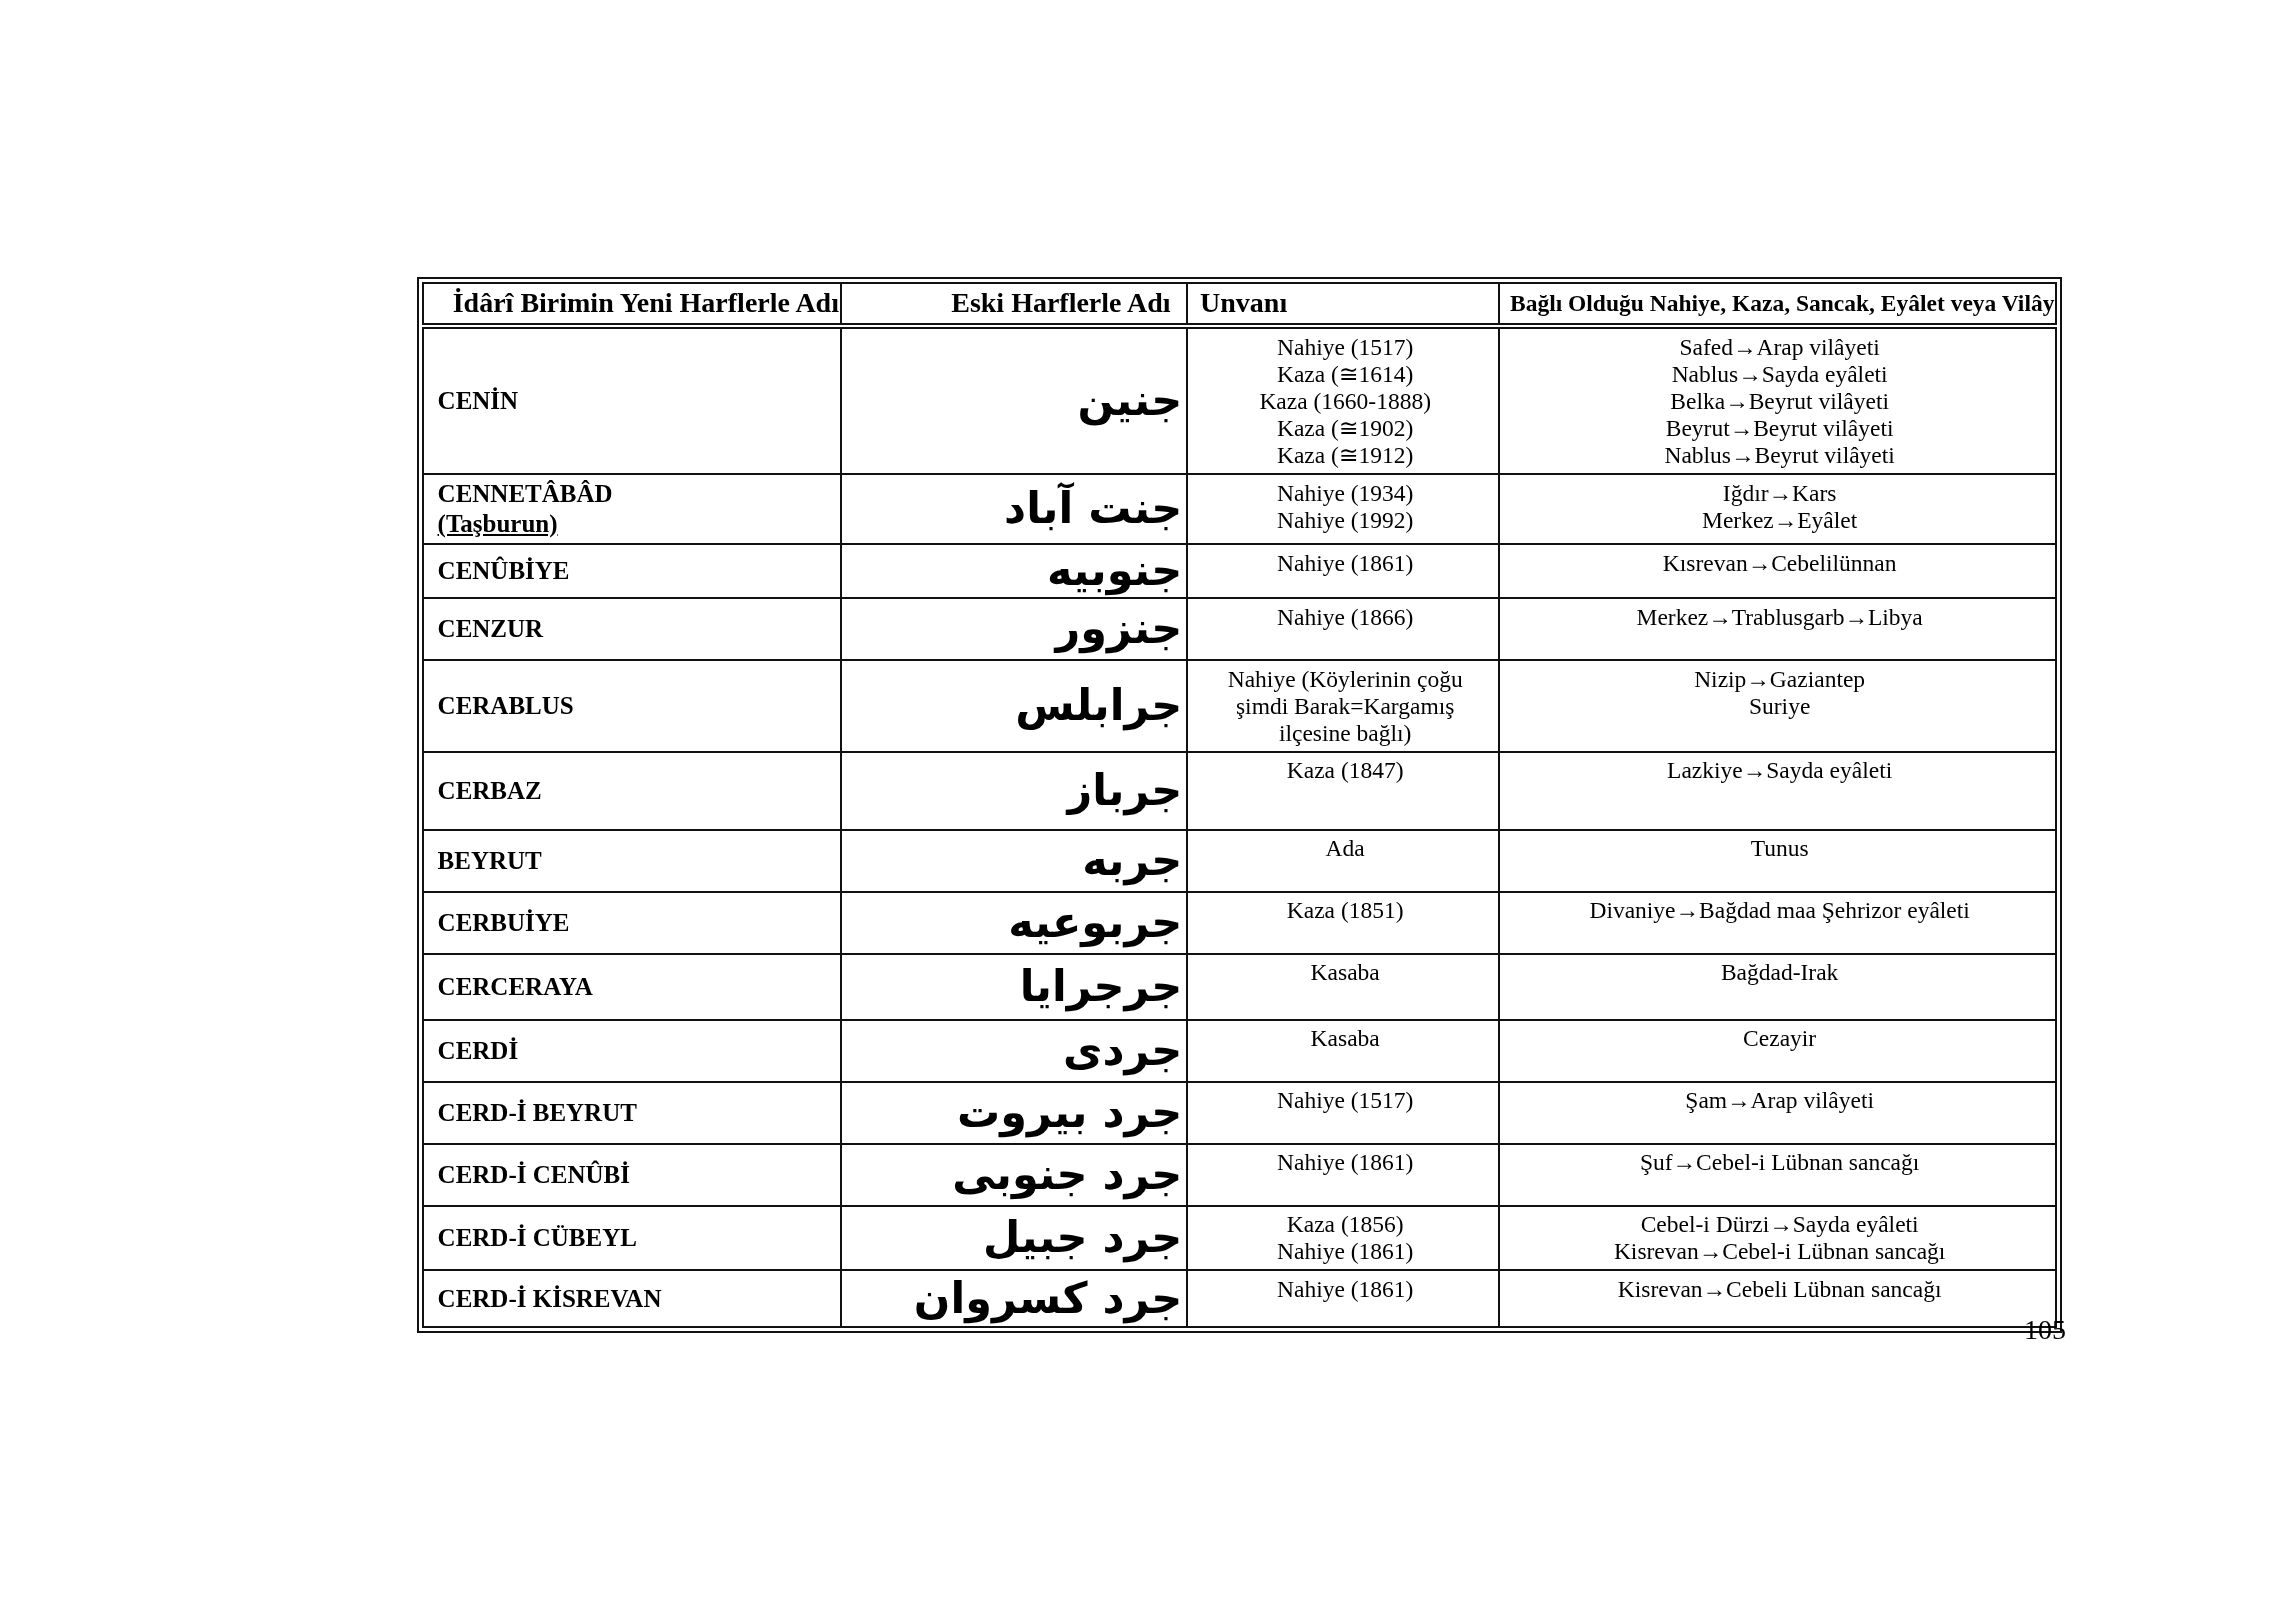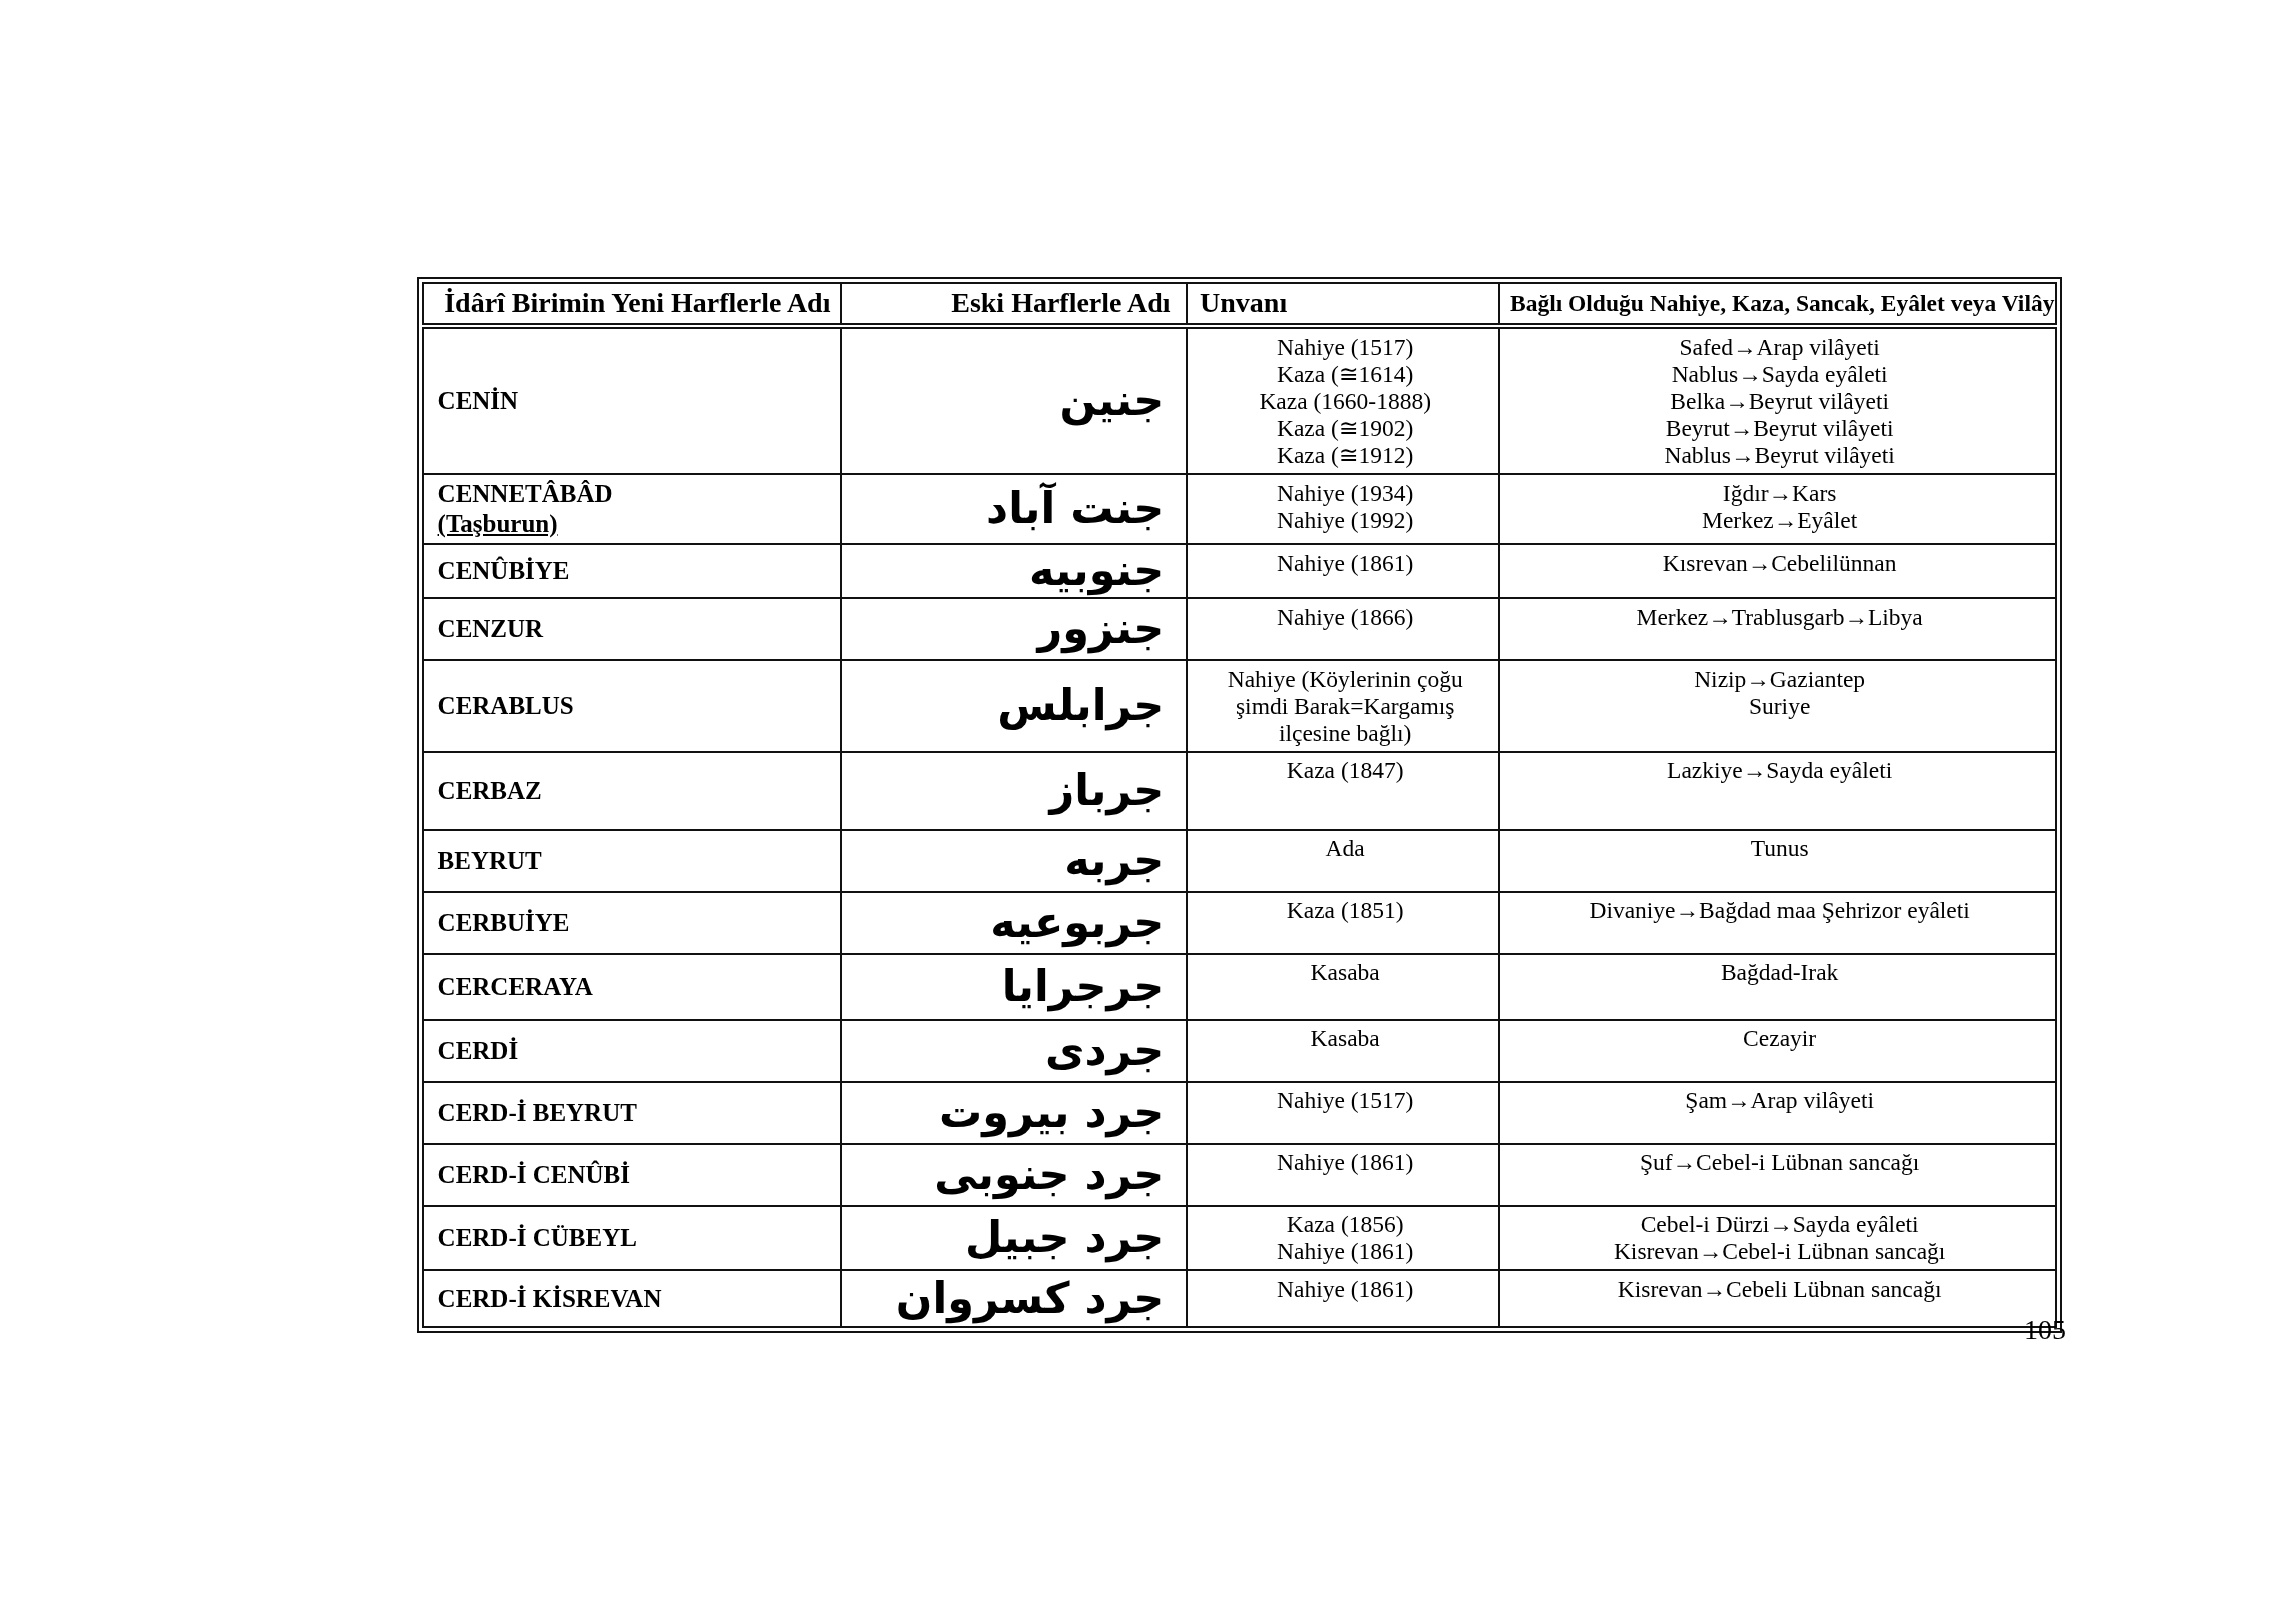--- a/index.html
+++ b/index.html
@@ -34,40 +34,40 @@
     box-sizing: border-box;
     overflow: hidden;
   }
   thead th {
     border-bottom: 6.9px double #111;
     height: 43px;
     font-weight: bold;
     vertical-align: middle;
     white-space: nowrap;
   }
-  th.c1 { text-align: center;  font-size: 28px; padding-left: 11.8px; margin-top: 36px; }
+  th.c1 { text-align: right;  font-size: 28px; padding-left: 11.8px; margin-top: 36px; }
   th.c2 { text-align: right; font-size: 28px; padding-right: 15.7px; }
   th.c3 { text-align: left;  font-size: 28px; padding-left: 11.8px; }
   th.c4 { text-align: left;  font-size: 23.5px; padding-left: 9.8px; }
 
   td.c1 {
     vertical-align: middle;
     font-weight: bold;
     font-size: 25px;
     line-height: 1.18;
     padding-left: 13.7px;
   }
   td.c2 {
     vertical-align: middle;
     text-align: right;
     font-family: "DejaVu Sans", sans-serif;
     font-weight: bold;
     font-size: 43px;
     line-height: 1.05;
-    padding-right: 22px;
+    padding-right: 4px;
     direction: rtl;
   }
   td.c3, td.c4 {
     vertical-align: top;
     font-size: 23.5px;
     line-height: 1.15;
     padding: 4.9px 7.8px 3.9px 11.8px;
     white-space: pre-line;
     text-align: center;
   }

